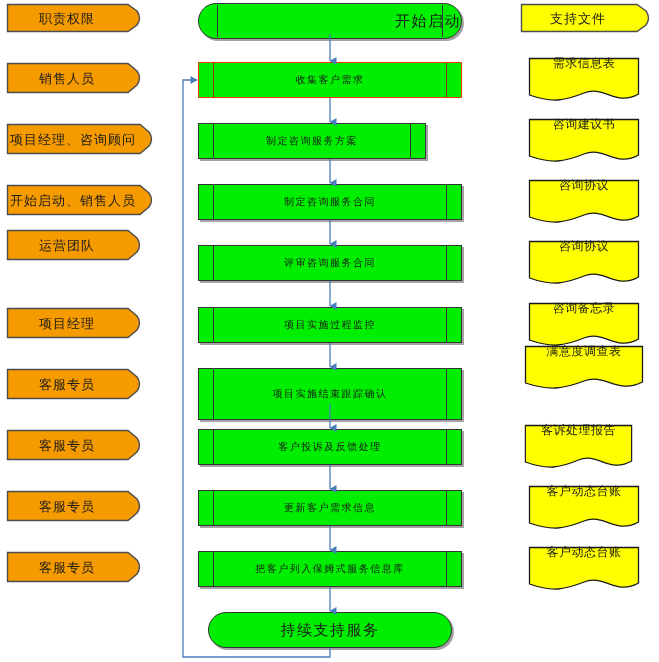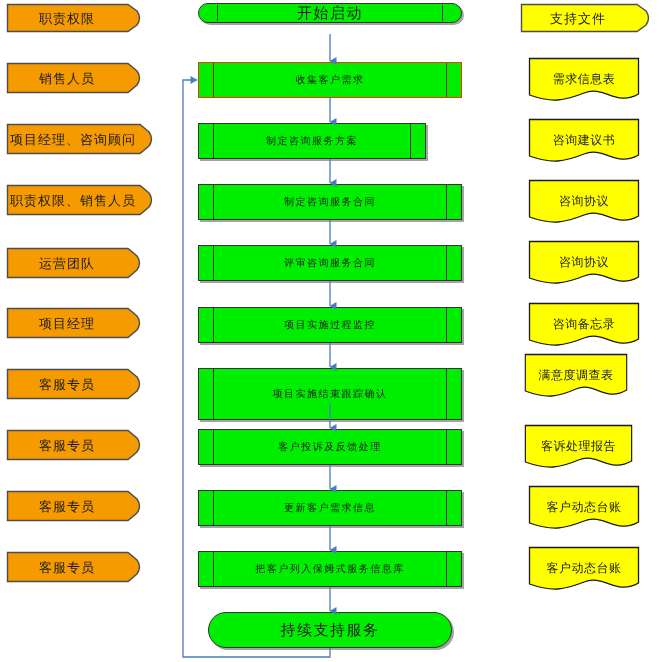--- a/index.html
+++ b/index.html
@@ -62,21 +62,21 @@
     height: 100%;
   }
   .docshape .lbl {
     position: relative;
     z-index: 2;
     font-size: 12px;
     color: #1a1a1a;
     letter-spacing: 0.5px;
     line-height: 1;
     white-space: nowrap;
-    margin-top: 16px;
+    margin-top: 0;
   }
 
   
   .procbox {
     position: absolute;
     box-sizing: border-box;
     background: #00EE00;
     border: 1px solid #333333;
     box-shadow: 2px 2px 0 rgba(90,90,90,0.55);
     display: flex;
@@ -217,24 +217,24 @@
     </div>
     <span class="lbl">项目经理、咨询顾问</span>
   </div>
 
   <div class="pennant" style="left:6px; top:184px; width:150px; height:32px;">
     <div class="svgwrap">
       <svg viewBox="0 0 150 32" preserveAspectRatio="none" width="100%" height="100%" xmlns="http://www.w3.org/2000/svg">
         <path d="M1.5,1.5 H134 L143,9 Q148,16 143,23 L134,30.5 H1.5 Z" fill="#F59B00" stroke="#4d4d4d" stroke-width="1.4"></path>
       </svg>
     </div>
-    <span class="lbl">职责权限、销售人员</span>
-  </div>
-
-  <div class="pennant" style="left:6px; top:247px; width:138px; height:32px;">
+    <span class="lbl">开始启动、销售人员</span>
+  </div>
+
+  <div class="pennant" style="left:6px; top:229px; width:138px; height:32px;">
     <div class="svgwrap">
       <svg viewBox="0 0 138 32" preserveAspectRatio="none" width="100%" height="100%" xmlns="http://www.w3.org/2000/svg">
         <path d="M1.5,1.5 H122 L131,9 Q136,16 131,23 L122,30.5 H1.5 Z" fill="#F59B00" stroke="#4d4d4d" stroke-width="1.4"></path>
       </svg>
     </div>
     <span class="lbl">运营团队</span>
   </div>
 
   <div class="pennant" style="left:6px; top:307px; width:138px; height:32px;">
     <div class="svgwrap">
@@ -274,21 +274,21 @@
 
   <div class="pennant" style="left:6px; top:551px; width:138px; height:32px;">
     <div class="svgwrap">
       <svg viewBox="0 0 138 32" preserveAspectRatio="none" width="100%" height="100%" xmlns="http://www.w3.org/2000/svg">
         <path d="M1.5,1.5 H122 L131,9 Q136,16 131,23 L122,30.5 H1.5 Z" fill="#F59B00" stroke="#4d4d4d" stroke-width="1.4"></path>
       </svg>
     </div>
     <span class="lbl">客服专员</span>
   </div>
 
-  <div class="terminal" style="left:198px; top:3px; width:264px; height:20px;">
+  <div class="terminal" style="left:198px; top:3px; width:264px; height:36px;justify-content:flex-end;">
     <span class="divider left"></span>
     <span class="divider right"></span>
     <span class="lbl">开始启动</span>
   </div>
 
   <div class="procbox highlight" style="left:198px; top:62px; width:264px; height:36px;">
     <span class="divider left"></span>
     <span class="divider right"></span>
     <span class="lbl">收集客户需求</span>
   </div>
@@ -392,21 +392,21 @@
 
   <div class="docshape" style="left:528px; top:302px; width:112px; height:47px;">
     <div class="svgwrap">
       <svg viewBox="0 0 112 47" preserveAspectRatio="none" width="100%" height="100%" xmlns="http://www.w3.org/2000/svg">
         <path d="M1.5,1.5 H110.5 V37 C 88,50 76,28 56,36 C 36,44 24,46 1.5,38 Z" fill="#FFFF00" stroke="#1a1a1a" stroke-width="1.3"></path>
       </svg>
     </div>
     <span class="lbl">咨询备忘录</span>
   </div>
 
-  <div class="docshape" style="left:524px; top:353px; width:104px; height:47px;">
+  <div class="docshape" style="left:524px; top:345px; width:120px; height:47px;">
     <div class="svgwrap">
       <svg viewBox="0 0 120 47" preserveAspectRatio="none" width="100%" height="100%" xmlns="http://www.w3.org/2000/svg">
         <path d="M1.5,1.5 H118.5 V37 C 94,50 81,28 60,36 C 39,44 26,46 1.5,38 Z" fill="#FFFF00" stroke="#1a1a1a" stroke-width="1.3"></path>
       </svg>
     </div>
     <span class="lbl">满意度调查表</span>
   </div>
 
   <div class="docshape" style="left:524px; top:424px; width:109px; height:47px;">
     <div class="svgwrap">

